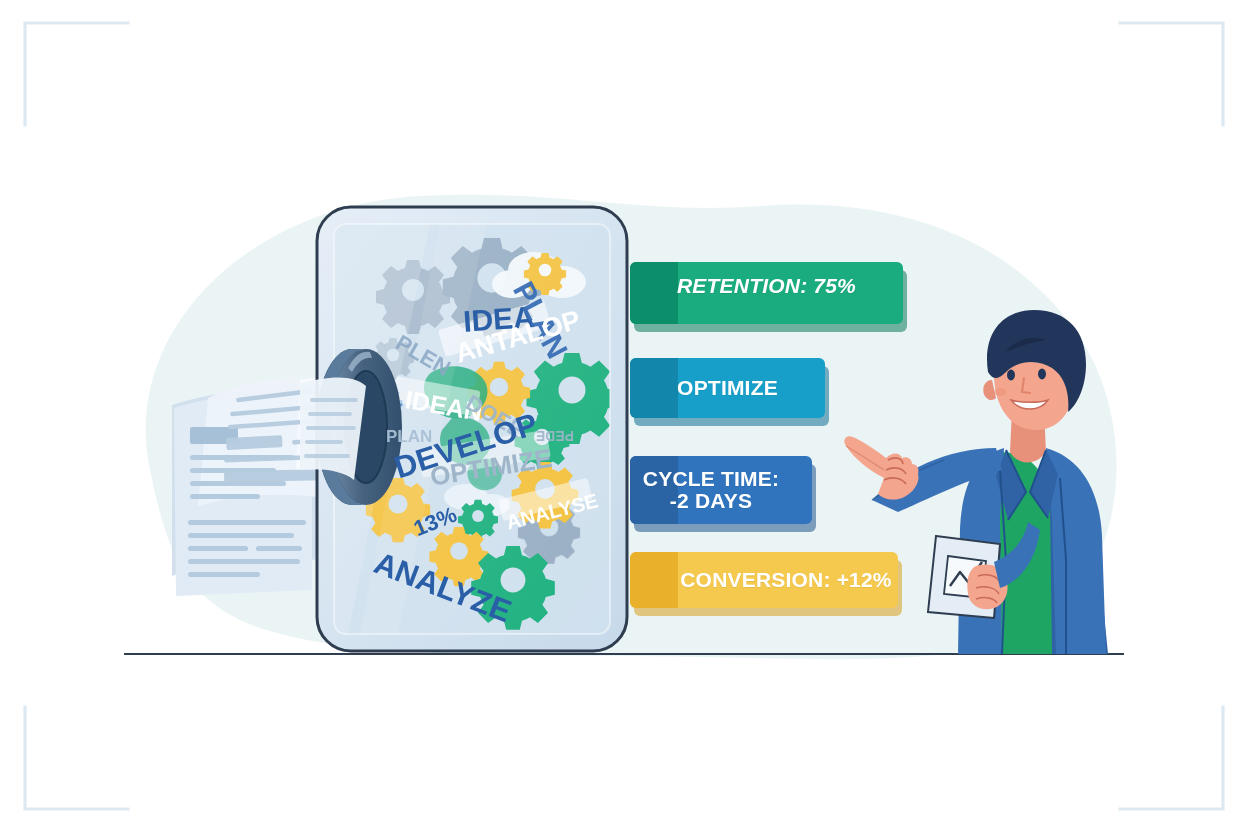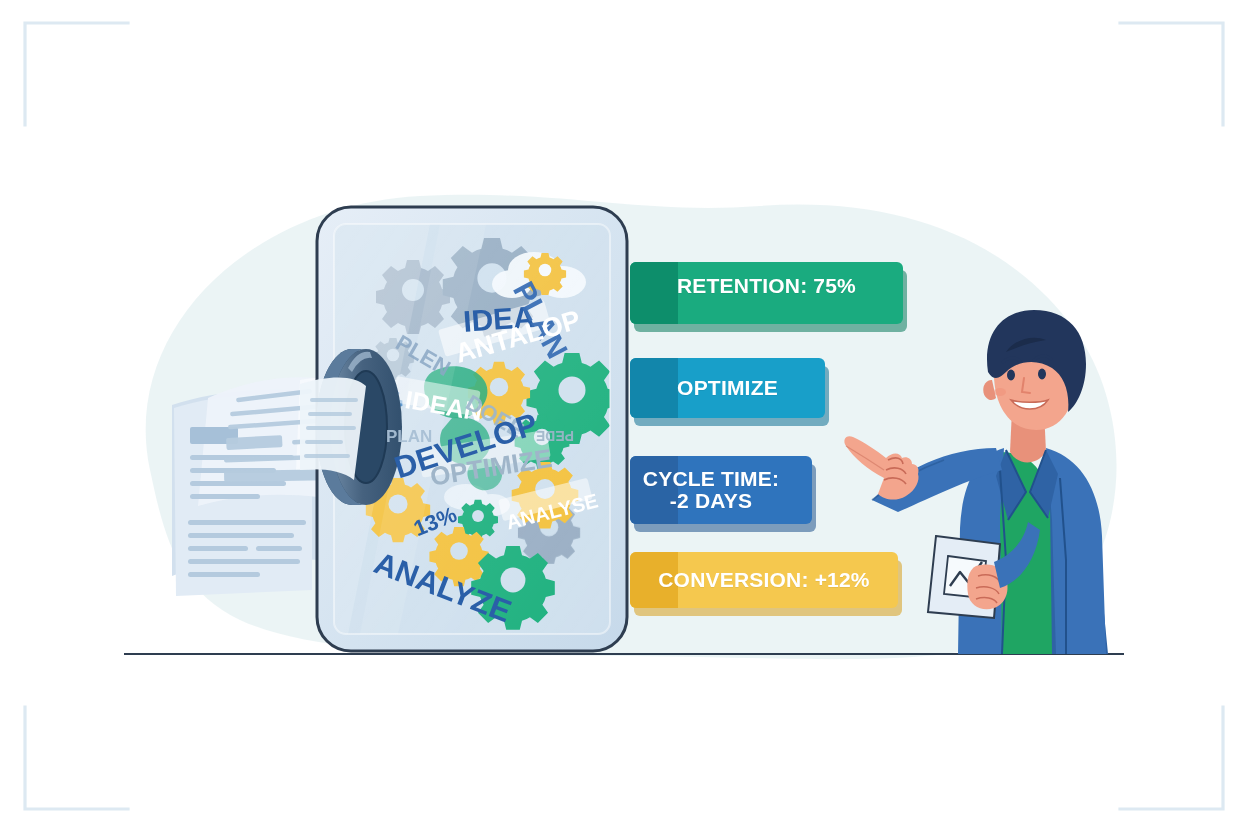--- a/index.html
+++ b/index.html
@@ -366,28 +366,28 @@
         <span class="cloud-word" style="left: 52px; top: 203px; font-size: 17px; color: rgb(168, 191, 212); opacity: 0.95; transform: rotate(0deg);">PLAN</span>
         <span class="cloud-word" style="left: 56px; top: 228px; font-size: 31px; color: rgb(42, 95, 168); opacity: 1; transform: rotate(-18deg);">DEVELOP</span>
         <span class="cloud-word" style="left: 94px; top: 238px; font-size: 26px; color: rgb(159, 181, 201); opacity: 1; transform: rotate(-9deg);">OPTIMIZE</span>
         <span class="cloud-word" style="left: 240px; top: 220px; font-size: 14px; color: rgb(159, 181, 201); opacity: 0.9; transform: rotate(180deg);">PEDE</span>
         <span class="cloud-word" style="left: 76px; top: 294px; font-size: 22px; color: rgb(42, 95, 168); opacity: 1; transform: rotate(-22deg);">13%</span>
         <span class="cloud-word" style="left: 170px; top: 288px; font-size: 20px; color: rgb(255, 255, 255); opacity: 1; transform: rotate(-14deg);">ANALYSE</span>
         <span class="cloud-word" style="left: 48px; top: 321px; font-size: 31px; color: rgb(42, 95, 168); opacity: 1; transform: rotate(21deg);">ANALYZE</span>
       </div>
     </div>
 
-  <div class="bar-label" style="left:630px;top:262px;width:273px;height:48px;display:flex;align-items:center;justify-content:center;font-size:21px;">RETENTION: 75%</div>
+  <div class="bar-label" style="left:630px;top:262px;width:273px;height:48px;display:flex;align-items:center;justify-content:center;font-size:21px;font-style:italic;">RETENTION: 75%</div>
 
   <div class="bar-label" style="left:630px;top:358px;width:195px;height:60px;display:flex;align-items:center;justify-content:center;font-size:21px;">OPTIMIZE</div>
 
   <div class="bar-label" style="left:630px;top:456px;width:162px;height:68px;display:flex;align-items:center;justify-content:center;text-align:center;font-size:21px;">CYCLE TIME:
 -2 DAYS</div>
 
-  <div class="bar-label" style="left:630px;top:552px;width:268px;height:56px;display:flex;align-items:center;justify-content:center;font-size:21px;">CONVERSION: +12%</div>
+  <div class="bar-label" style="left:652px;top:552px;width:268px;height:56px;display:flex;align-items:center;justify-content:center;font-size:21px;">CONVERSION: +12%</div>
 
   <svg class="layer" viewBox="0 0 1248 832" style="pointer-events:none;">
     <g stroke="#dde9f2" stroke-width="3.2" fill="none" stroke-linecap="square">
       <path d="M 25 125 L 25 23 L 128 23"></path>
       <path d="M 1120 23 L 1223 23 L 1223 125"></path>
       <path d="M 25 707 L 25 809 L 128 809"></path>
       <path d="M 1120 809 L 1223 809 L 1223 707"></path>
     </g>
   </svg>
 

